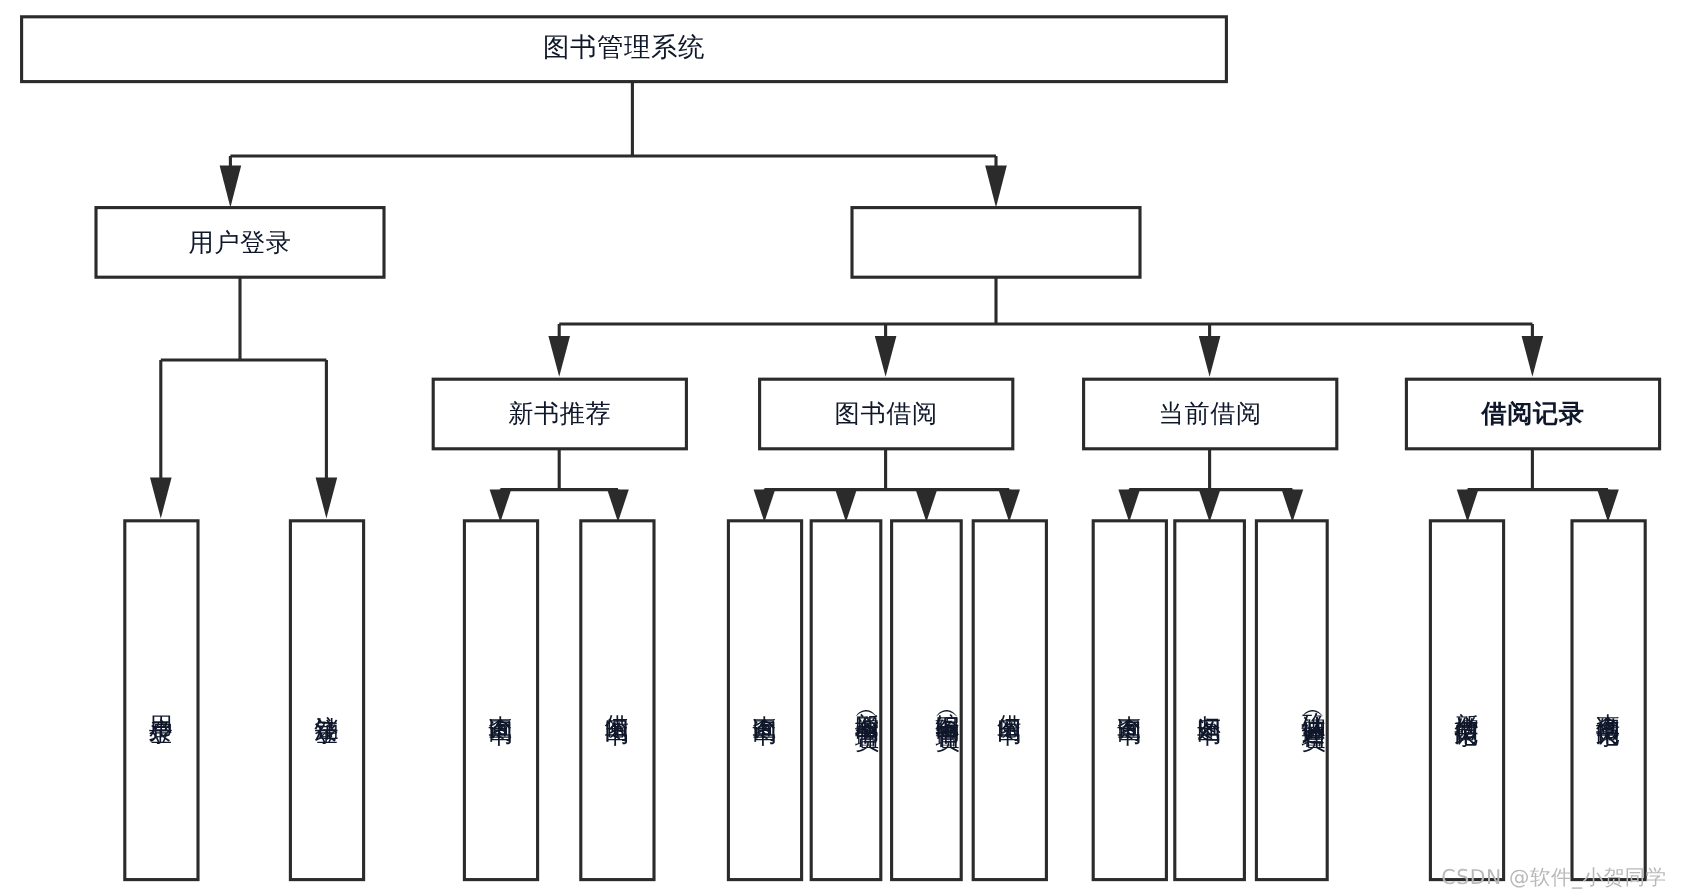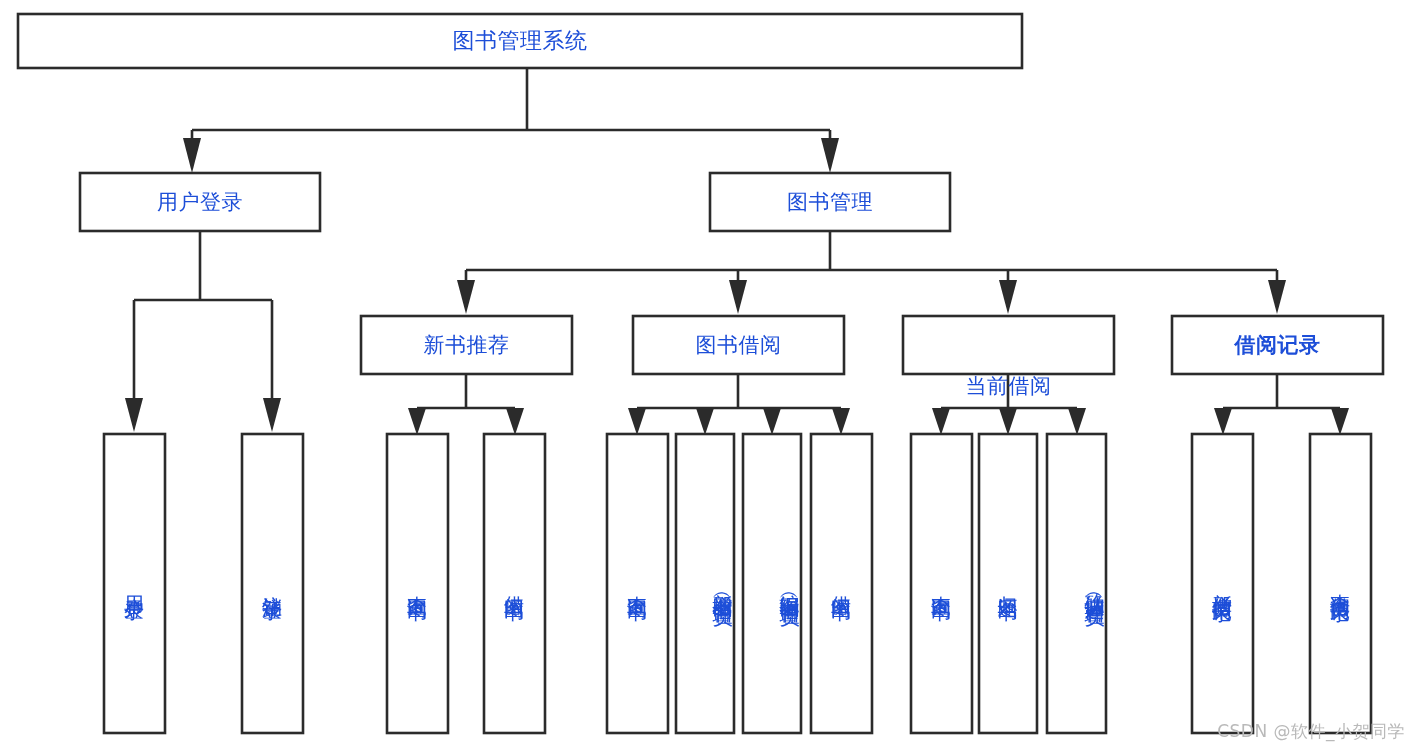--- a/index.html
+++ b/index.html
@@ -39,42 +39,42 @@
   .arrow-head {
     fill: #2b2b2b;
     stroke: none;
   }
   .node-label {
     position: absolute;
     display: flex;
     align-items: center;
     justify-content: center;
     text-align: center;
-    color: #1d4ed8;
+    color: #0f172a;
     font-family: "DejaVu Sans", "Liberation Sans", sans-serif;
     pointer-events: none;
     line-height: 1.18;
   }
   .node-label.horizontal {
     font-size: 21px;
     letter-spacing: 0.5px;
   }
   .node-label.horizontal.root {
     font-size: 22px;
   }
   .node-label.vertical {
     writing-mode: vertical-rl;
     text-orientation: upright;
     font-size: 20px;
     letter-spacing: 2px;
     line-height: 1.1;
   }
   .watermark {
     position: absolute;
-    right: 0;
+    right: 16px;
     bottom: 4px;
     font-size: 17px;
     color: #b9b9b9;
     font-family: "DejaVu Sans", "Liberation Sans", sans-serif;
     letter-spacing: 0.5px;
     white-space: nowrap;
   }
 </style>
 </head>
 <body>
@@ -167,25 +167,24 @@
     <rect class="node-box" x="979" y="434" width="58" height="299"></rect>
     <rect class="node-box" x="1047" y="434" width="59" height="299"></rect>
 
     <rect class="node-box" x="1192" y="434" width="61" height="299"></rect>
     <rect class="node-box" x="1310" y="434" width="61" height="299"></rect>
   </svg>
 
   <div class="node-label horizontal root" style="left:18px; top:14px; width:1004px; height:54px;">图书管理系统</div>
 
   <div class="node-label horizontal" style="left:80px; top:173px; width:240px; height:58px;">用户登录</div>
-  <div class="node-label horizontal" style="left:710px; top:173px; width:240px; height:58px;">图书管理</div>
 
   <div class="node-label horizontal" style="left:361px; top:316px; width:211px; height:58px;">新书推荐</div>
   <div class="node-label horizontal" style="left:633px; top:316px; width:211px; height:58px;text-align:center;">图书借阅</div>
-  <div class="node-label horizontal" style="left:903px; top:316px; width:211px; height:58px;margin-top:41px;">当前借阅</div>
+  <div class="node-label horizontal" style="left:903px; top:316px; width:211px; height:58px;">当前借阅</div>
   <div class="node-label horizontal" style="left:1172px; top:316px; width:211px; height:58px;font-weight:bold;">借阅记录</div>
 
   <div class="node-label vertical" style="left:104px; top:434px; width:61px; height:299px;">用户登录</div>
   <div class="node-label vertical" style="left:242px; top:434px; width:61px; height:299px;">注销登录</div>
 
   <div class="node-label vertical" style="left:387px; top:434px; width:61px; height:299px;">查询图书</div>
   <div class="node-label vertical" style="left:484px; top:434px; width:61px; height:299px;">借阅图书</div>
 
   <div class="node-label vertical" style="left:607px; top:434px; width:61px; height:299px;">查询图书</div>
   <div class="node-label vertical" style="left:676px; top:434px; width:58px; height:299px; align-items:flex-start; padding-top:6px; box-sizing:border-box;">新增图书（管理员）</div>

